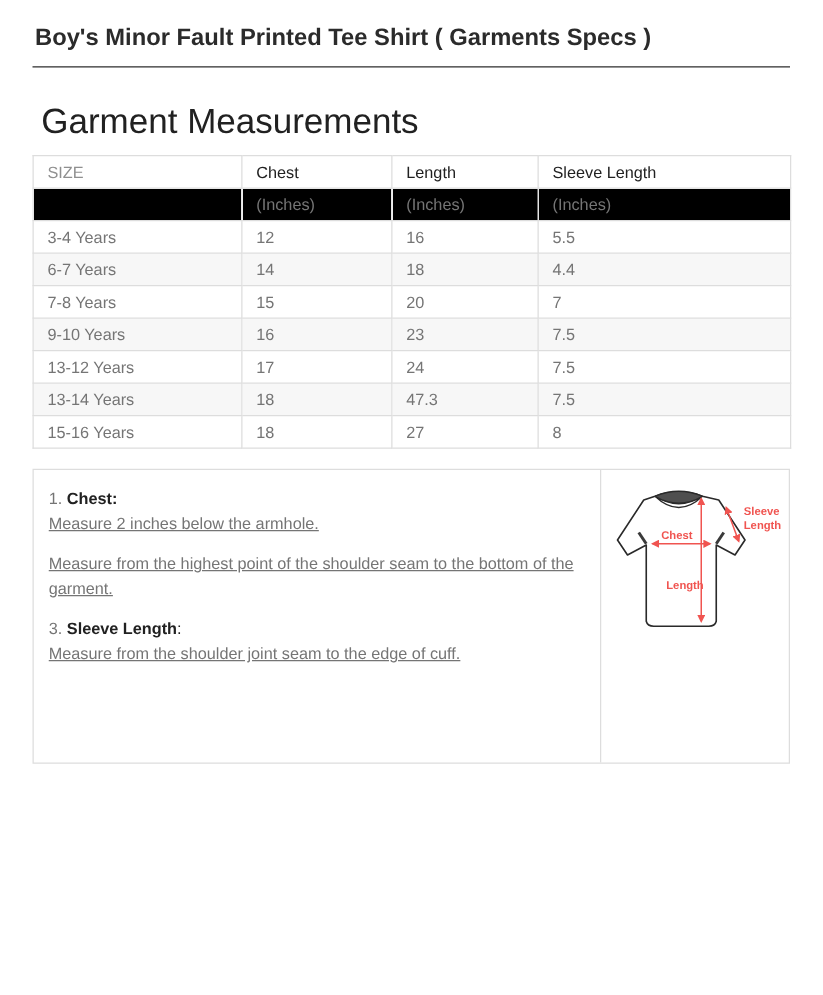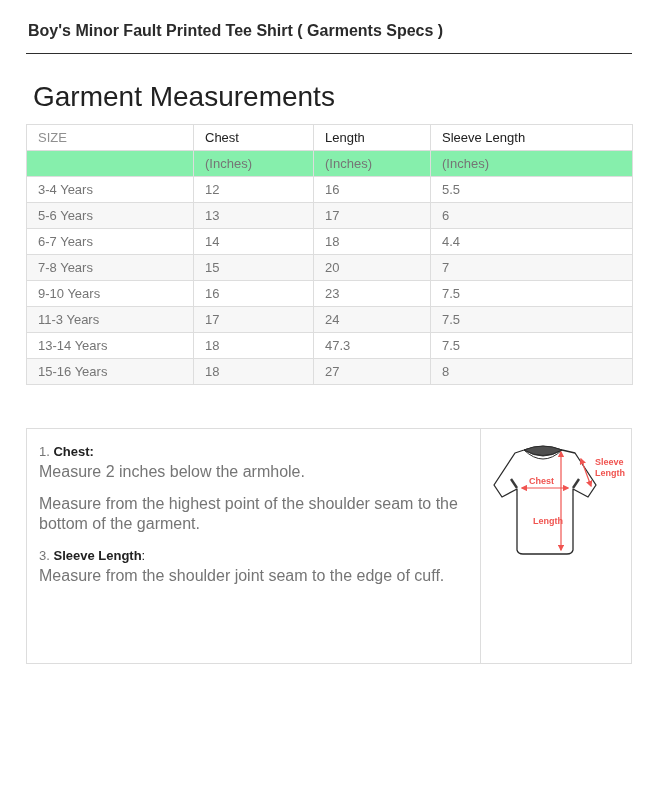--- a/index.html
+++ b/index.html
@@ -9,21 +9,21 @@
     background: #ffffff;
     font-family: "Liberation Sans", "DejaVu Sans", sans-serif;
     color: #212121;
     overflow: hidden;
   }
   .container { margin-left: 26px; width: 606px; }
 
   .page-title {
     margin-top: 24px;
     padding-left: 2px;
-    font-size: 16px;
+    font-size: 19px;
     font-weight: bold;
     color: #2b2b2b;
     line-height: 14px;
   }
   .title-rule {
     border: none;
     border-top: 1px solid #2e2e2e;
     margin: 15px 0 0 0;
   }
   h1.section-heading {
@@ -57,46 +57,47 @@
     padding: 0 6px 0 11px;
     text-align: left;
     vertical-align: middle;
     font-weight: normal;
     white-space: nowrap;
     overflow: hidden;
   }
   table.size-chart { border-top: 1px solid #c9c9c9; }
   th.col-head { font-weight: bold; color: #212121; }
   th.col-head-size { font-weight: normal; color: #8f8f8f; }
-  tr.units-row { background: #86efac; }
+  tr.units-row { background: #000000; }
   tbody tr:nth-child(even) { background: #f7f7f7; }
 
   .measure-box {
-    margin-top: 43px;
+    margin-top: 16px;
     width: 606px;
     height: 236px;
     border: 1px solid #ddd;
     display: flex;
   }
   .measure-text {
     width: 454px;
     padding: 13px 20px 0 12px;
   }
   .instr { margin-bottom: 12px; }
   .instr-label {
     font-size: 13px;
     line-height: 20px;
     color: #757575;
   }
   .instr-label .bold { font-weight: bold; color: #212121; }
   .instr-label .suffix { font-weight: normal; color: #212121; }
   .instr-body {
-    font-size: 16px;
+    font-size: 13px;
     line-height: 20px;
     color: #757575;
+    text-decoration: underline;
   }
   .measure-diagram {
     flex: 1;
     border-left: 1px solid #ddd;
     padding-top: 5px;
   }
   .measure-diagram svg { display: block; }
   .red-label {
     font-size: 9px;
     font-weight: bold;
@@ -136,45 +137,39 @@
       </tr>
     </thead>
     <tbody>
       <tr>
         <td>3-4 Years</td>
         <td>12</td>
         <td>16</td>
         <td>5.5</td>
       </tr>
       <tr>
-        <td>5-6 Years</td>
-        <td>13</td>
-        <td>17</td>
-        <td>6</td>
-      </tr>
-      <tr>
         <td>6-7 Years</td>
         <td>14</td>
         <td>18</td>
         <td>4.4</td>
       </tr>
       <tr>
         <td>7-8 Years</td>
         <td>15</td>
         <td>20</td>
         <td>7</td>
       </tr>
       <tr>
         <td>9-10 Years</td>
         <td>16</td>
         <td>23</td>
         <td>7.5</td>
       </tr>
       <tr>
-        <td>11-3 Years</td>
+        <td>13-12 Years</td>
         <td>17</td>
         <td>24</td>
         <td>7.5</td>
       </tr>
       <tr>
         <td>13-14 Years</td>
         <td>18</td>
         <td>47.3</td>
         <td>7.5</td>
       </tr>

